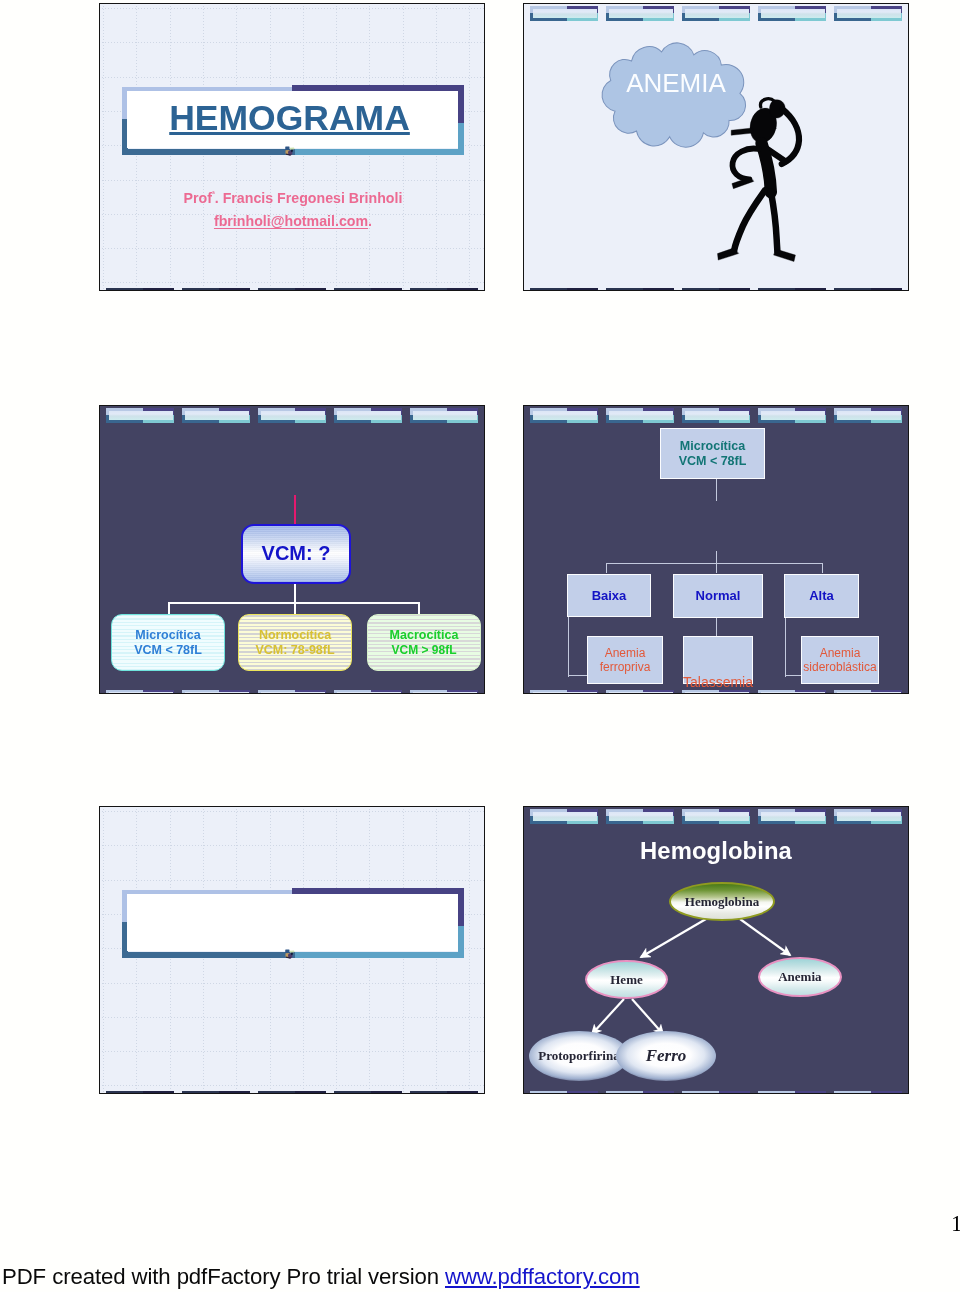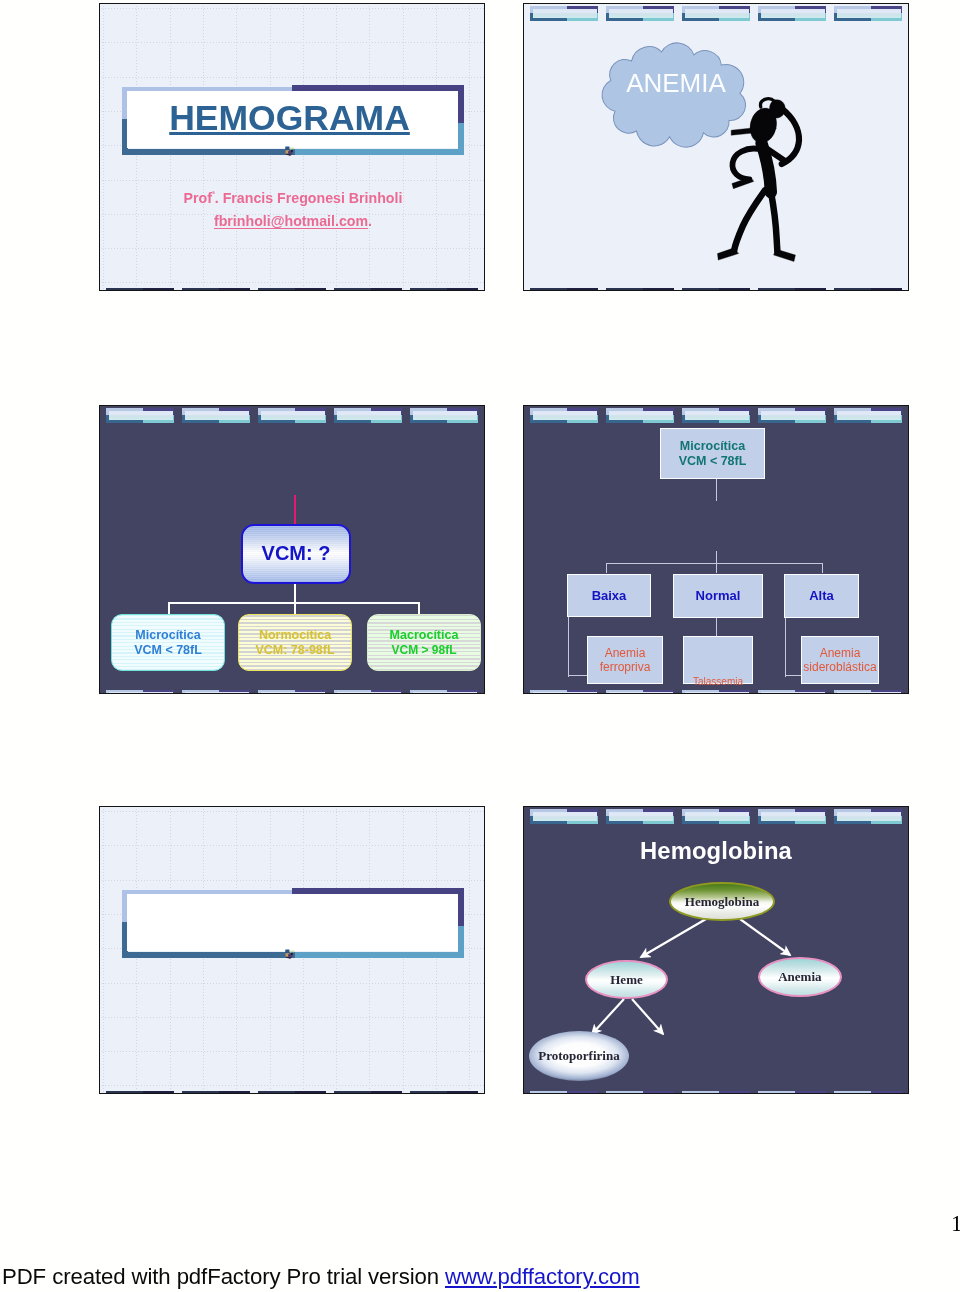--- a/index.html
+++ b/index.html
@@ -376,21 +376,21 @@
     <span style="font-size:13px;font-weight:bold;color:#1313c4;">Normal</span>
   </div>
   <div class="node bnode" style="left:260px;top:168px;width:75px;height:44px;">
     <span style="font-size:13px;font-weight:bold;color:#1313c4;">Alta</span>
   </div>
   <div class="node bnode" style="left:63px;top:230px;width:76px;height:48px;">
     <span style="font-size:12px;color:#e2593a;">Anemia</span>
     <span style="font-size:12px;color:#e2593a;">ferropriva</span>
   </div>
   <div class="node bnode" style="left:159px;top:230px;width:70px;height:48px;">
-    <span style="font-size:10px;color:#e2593a;margin-top:44px;">Talassemia</span>
+    <span style="font-size:14px;color:#e2593a;margin-top:44px;">Talassemia</span>
   </div>
   <div class="node bnode" style="left:277px;top:230px;width:78px;height:48px;">
     <span style="font-size:12px;color:#e2593a;">Anemia</span>
     <span style="font-size:12px;color:#e2593a;white-space:nowrap;">sideroblástica</span>
   </div>
   <div class="minirow mr-bot" style="left: 0px; width: 384px; height: 3px; overflow: hidden; top: 284px;">
       <div class="mini" style="left:5.5px;top:-1px;width:69px;height:15px">
         <i style="left:0;top:0;width:37.6px;height:6.9px;background:#b8c9e5"></i>
         <i style="left:37.6px;top:0;width:31.4px;height:6.9px;background:#4a4385"></i>
         <i style="left:3px;top:2.5px;width:64px;height:9.5px;background:linear-gradient(to bottom,#dce6f6 0%,#e2eaf7 34%,#cfe2ea 56%,#cdebee 100%)"></i>
@@ -545,20 +545,23 @@
   </div>
   <div class="oval ov-pink" style="left:61.0px;top:153.0px;width:83.0px;height:39.0px;">
     <span>Heme</span>
   </div>
   <div class="oval ov-pink" style="left:233.8px;top:150.0px;width:84.2px;height:40.0px;">
     <span>Anemia</span>
   </div>
   <div class="oval ov-soft" style="left:5.0px;top:224.0px;width:100.0px;height:50.0px;">
     <span style="white-space:nowrap;">Protoporfirina</span>
   </div>
+  <div class="oval ov-soft" style="left:92.0px;top:224.0px;width:100.0px;height:50.0px;">
+    <span style="font-style:italic;font-size:17px;">Ferro</span>
+  </div>
   <div class="minirow mr-bot" style="left: 0px; width: 384px; height: 3px; overflow: hidden; top: 284px;">
       <div class="mini" style="left:5.5px;top:-1px;width:69px;height:15px">
         <i style="left:0;top:0;width:37.6px;height:6.9px;background:#b8c9e5"></i>
         <i style="left:37.6px;top:0;width:31.4px;height:6.9px;background:#4a4385"></i>
         <i style="left:3px;top:2.5px;width:64px;height:9.5px;background:linear-gradient(to bottom,#dce6f6 0%,#e2eaf7 34%,#cfe2ea 56%,#cdebee 100%)"></i>
       </div>
       <div class="mini" style="left:81.5px;top:-1px;width:69px;height:15px">
         <i style="left:0;top:0;width:37.6px;height:6.9px;background:#b8c9e5"></i>
         <i style="left:37.6px;top:0;width:31.4px;height:6.9px;background:#4a4385"></i>
         <i style="left:3px;top:2.5px;width:64px;height:9.5px;background:linear-gradient(to bottom,#dce6f6 0%,#e2eaf7 34%,#cfe2ea 56%,#cdebee 100%)"></i>

